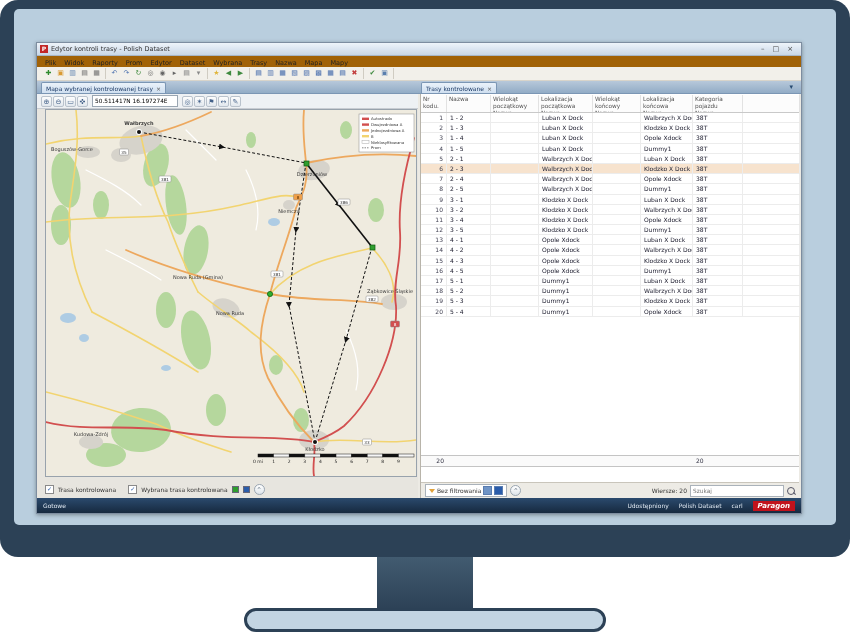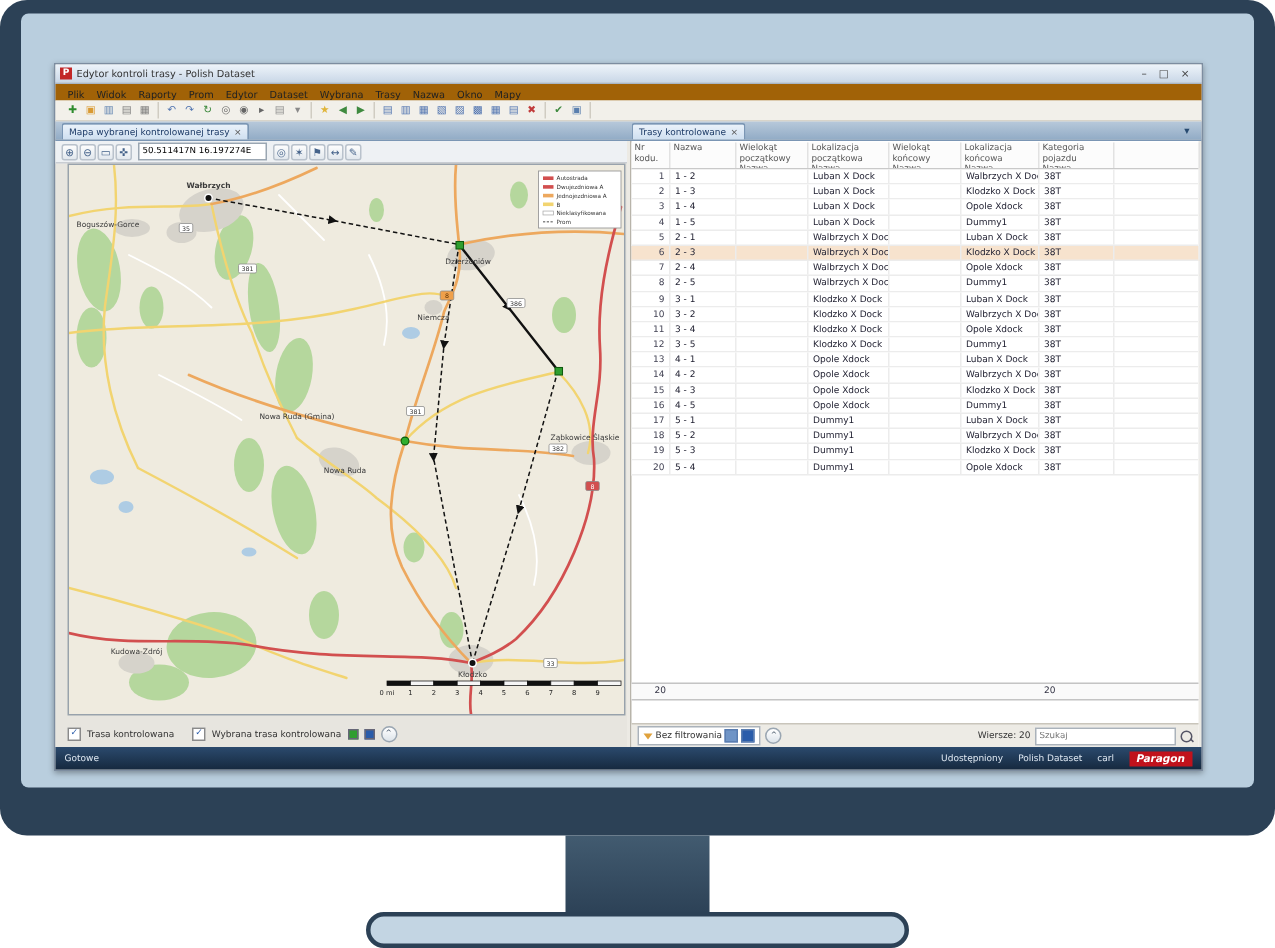--- a/index.html
+++ b/index.html
@@ -81,21 +81,21 @@
         <div class="menubar" id="menubar">
             <span class="menu-item">Plik</span>
             <span class="menu-item">Widok</span>
             <span class="menu-item">Raporty</span>
             <span class="menu-item">Prom</span>
             <span class="menu-item">Edytor</span>
             <span class="menu-item">Dataset</span>
             <span class="menu-item">Wybrana</span>
             <span class="menu-item">Trasy</span>
             <span class="menu-item">Nazwa</span>
-            <span class="menu-item">Okno</span>
+            <span class="menu-item">Mapa</span>
             <span class="menu-item">Mapy</span>
           </div>
         <div class="toolbar" id="toolbar">
             <div class="tb-group">
               <span class="tb-btn" style="color: rgb(46, 139, 46);">✚</span>
               <span class="tb-btn" style="color: rgb(217, 154, 51);">▣</span>
               <span class="tb-btn" style="color: rgb(90, 127, 174);">▥</span>
               <span class="tb-btn" style="color: rgb(119, 119, 119);">▤</span>
               <span class="tb-btn" style="color: rgb(119, 119, 119);">▦</span>
             </div>

